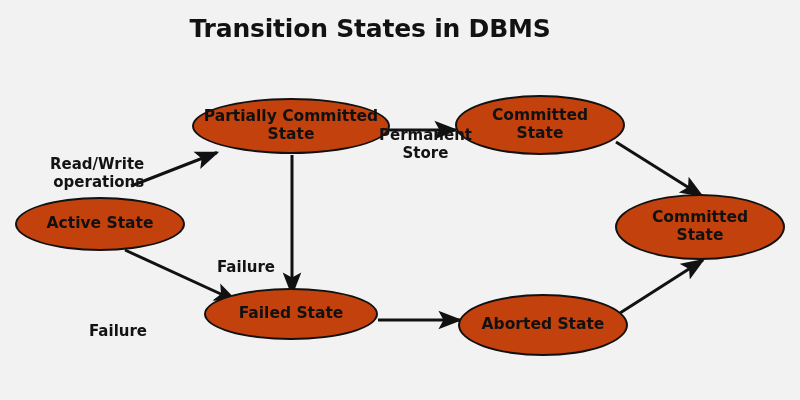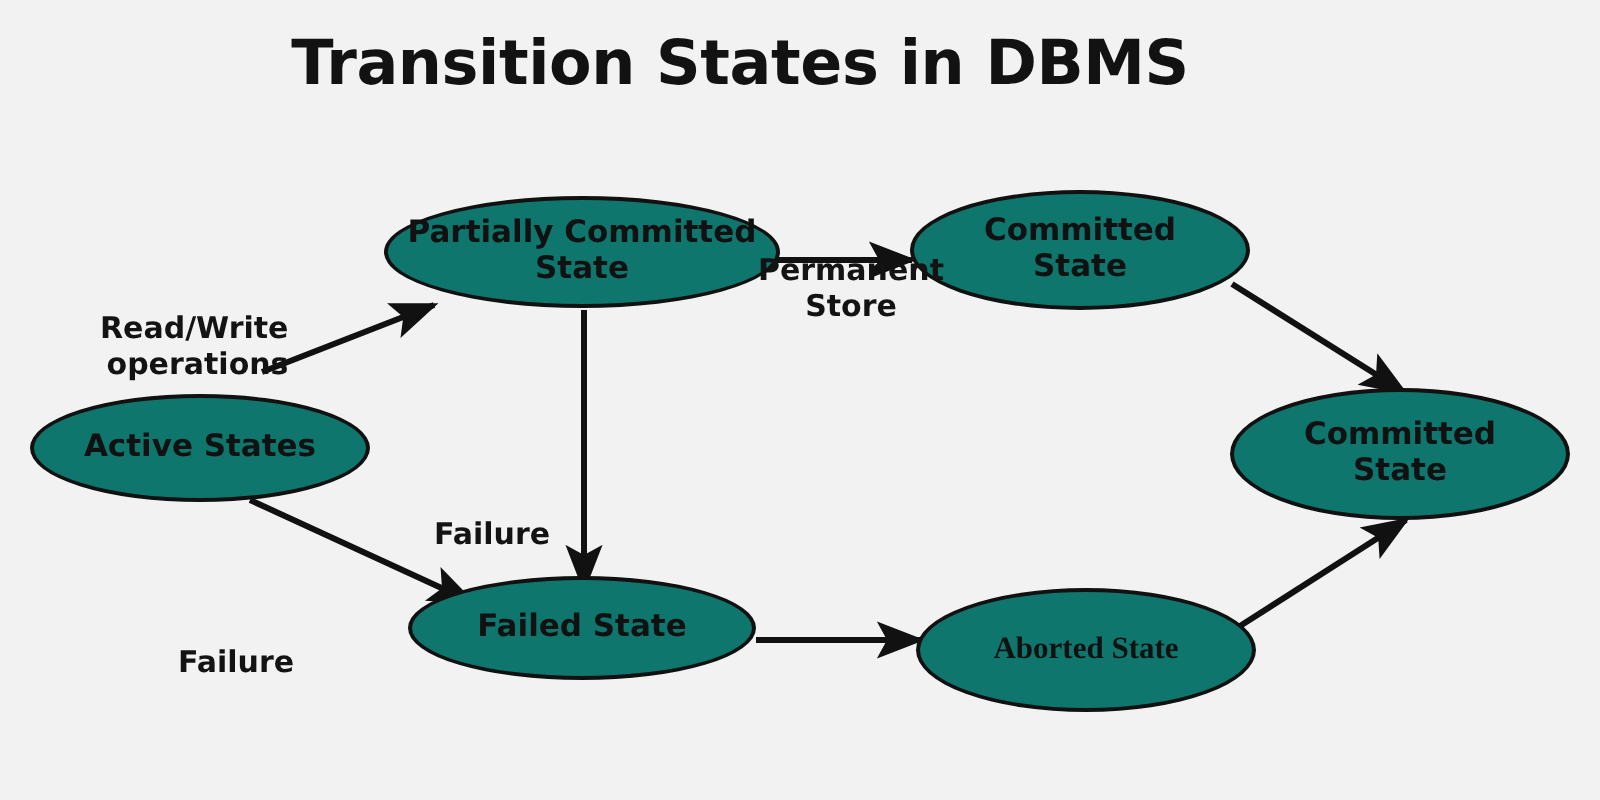--- a/index.html
+++ b/index.html
@@ -19,41 +19,41 @@
     width: 800px;
     height: 400px;
     background: #f2f2f2;
   }
   #diagram-title {
     position: absolute;
     left: 0;
     top: 14px;
     width: 740px;
     text-align: center;
-    font-size: 31px;
+    font-size: 25px;
     font-weight: bold;
     color: #121212;
     letter-spacing: -0.2px;
   }
   svg.edges {
     position: absolute;
     left: 0;
     top: 0;
     width: 800px;
     height: 400px;
     pointer-events: none;
   }
   .node {
     position: absolute;
     display: flex;
     align-items: center;
     justify-content: center;
     text-align: center;
     border-radius: 50%;
-    background: #0f766e;
+    background: #c2410c;
     border: 2.5px solid #111111;
     box-sizing: border-box;
     font-size: 15.5px;
     font-weight: bold;
     color: #111111;
     line-height: 1.15;
     padding: 0 8px;
   }
   .node span {
     display: block;
@@ -95,21 +95,21 @@
     <line x1="292" y1="155" x2="292" y2="294" stroke="#111111" stroke-width="3" marker-end="url(#arrowhead)"></line>
 
     <line x1="616" y1="142" x2="702" y2="196" stroke="#111111" stroke-width="3" marker-end="url(#arrowhead)"></line>
 
     <line x1="378" y1="320" x2="460" y2="320" stroke="#111111" stroke-width="3" marker-end="url(#arrowhead)"></line>
 
     <line x1="620" y1="313" x2="703" y2="260" stroke="#111111" stroke-width="3" marker-end="url(#arrowhead)"></line>
   </svg>
 
   <div class="node" style="left:15px; top:197px; width:170px; height:54px;">
-    <span>Active States</span>
+    <span>Active State</span>
   </div>
 
   <div class="node" style="left:192px; top:98px; width:198px; height:56px;">
     <span style="white-space:pre-line;">Partially Committed
 State</span>
   </div>
 
   <div class="node" style="left:455px; top:95px; width:170px; height:60px;">
     <span style="white-space:pre-line;">Committed
 State</span>
@@ -118,21 +118,21 @@
   <div class="node" style="left:615px; top:194px; width:170px; height:66px;">
     <span style="white-space:pre-line;">Committed
 State</span>
   </div>
 
   <div class="node" style="left:204px; top:288px; width:174px; height:52px;">
     <span>Failed State</span>
   </div>
 
   <div class="node" style="left:458px; top:294px; width:170px; height:62px;">
-    <span style="white-space:pre-line;font-family:Liberation Serif, serif;">Aborted State</span>
+    <span style="white-space:pre-line;">Aborted State</span>
   </div>
 
   <div class="edge-label lbl-left" style="left:50px; top:116px;">Read/Write
 operations</div>
 
   <div class="edge-label lbl-center" style="left:368px; top:87px; width:115px;">Permanent
 Store</div>
 
   <div class="edge-label lbl-left" style="left:217px; top:219px;">Failure</div>
 

